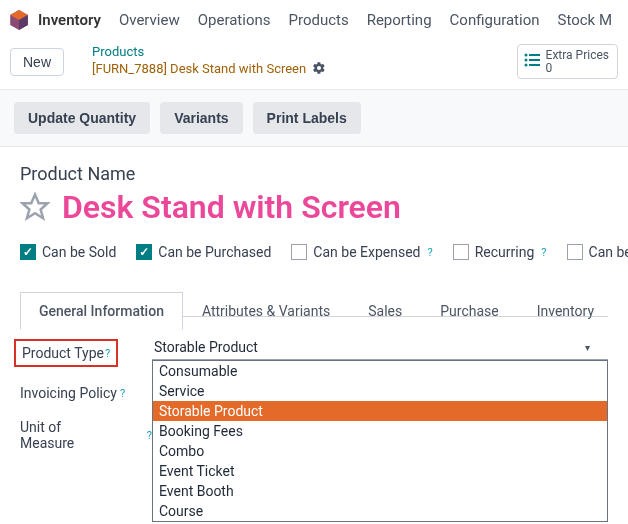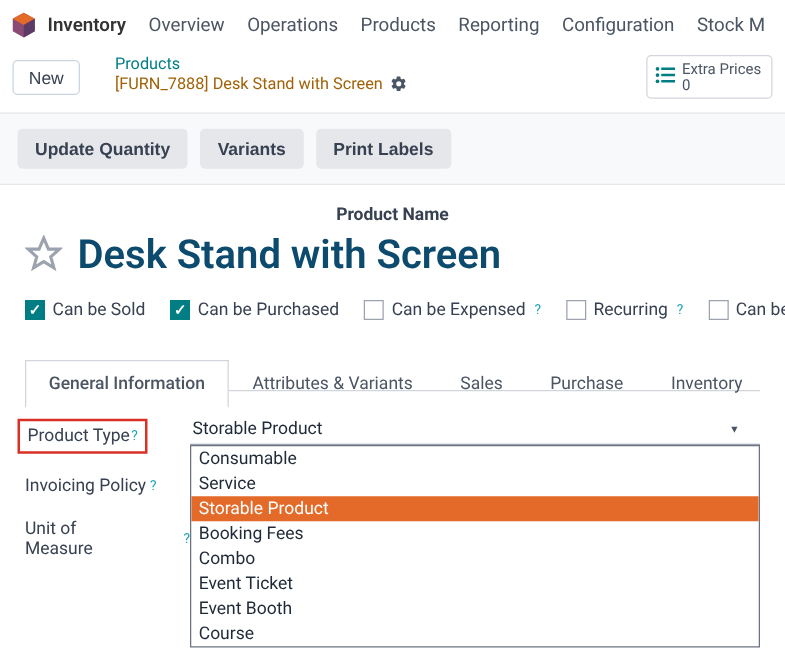--- a/index.html
+++ b/index.html
@@ -83,25 +83,25 @@
     padding: 8px 14px;
     border-radius: 4px;
     font-size: 14px;
     font-weight: 600;
     color: #374151;
     cursor: pointer;
   }
 
   
   .form-area { padding: 16px 20px 0 20px; }
-  .label-small { font-weight: 700; font-size: 14px; margin-bottom: 4px; text-align: center; }
+  .label-small { font-weight: 400; font-size: 18px; margin-bottom: 4px; }
   .title-row { display:flex; align-items:center; gap: 12px; margin-top: 4px; }
   .star { color: #9ca3af; cursor:pointer; }
   .star svg { display:block; }
-  .product-title { font-size: 32px; font-weight: 600; color: #0c4a6e; text-align: center; }
+  .product-title { font-size: 32px; font-weight: 600; color: #ec4899; text-align: center; }
 
   .check-row { display:flex; align-items:center; gap: 20px; margin-top: 18px; flex-wrap: nowrap; white-space: nowrap; }
   .check-item { display:flex; align-items:center; gap:6px; cursor:pointer; }
   .cbox { width:16px; height:16px; border:1px solid #9ca3af; display:inline-flex; align-items:center; justify-content:center; }
   .cbox.checked { background:#017e84; border-color:#017e84; color:#fff; font-size:12px; font-weight:700; }
   .help-q { color:#17a2b8; font-size:11px; vertical-align: super; margin-left:1px; cursor:pointer; }
 
   
   .tabs { display:flex; margin-top: 18px; border-bottom:1px solid #d1d5db; }
   .tab {

